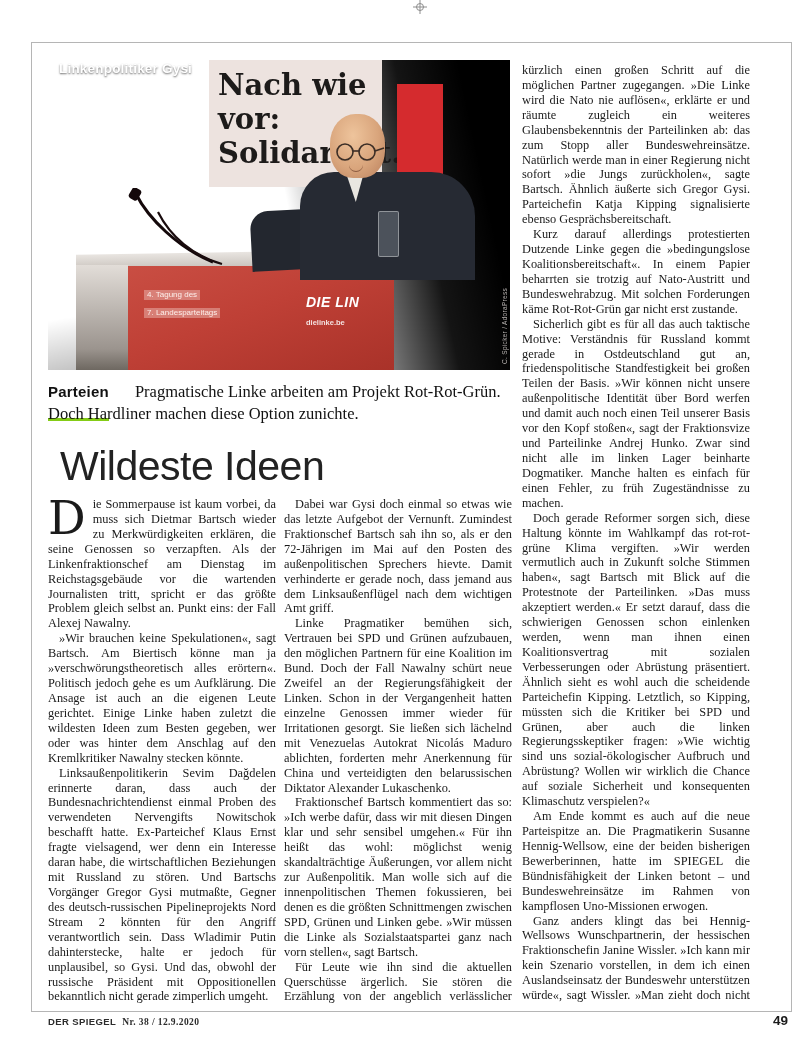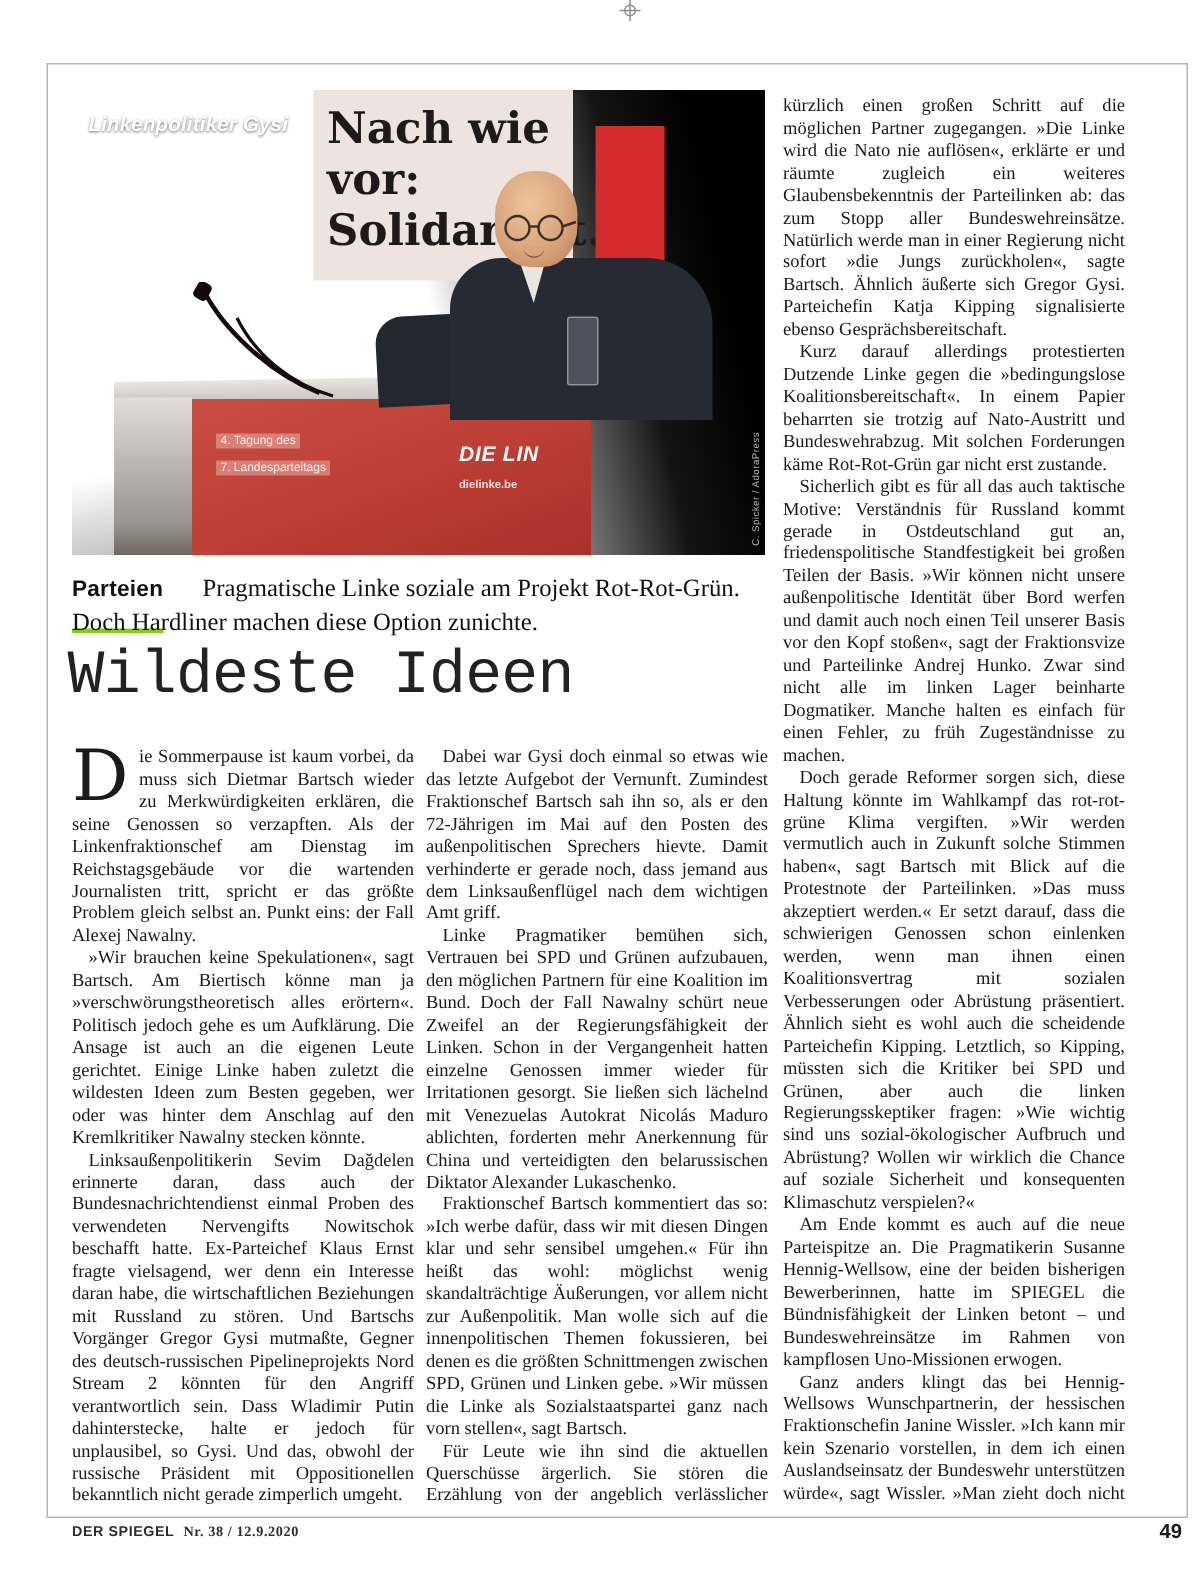--- a/index.html
+++ b/index.html
@@ -11,23 +11,23 @@
 
   
   .photo{position:absolute;left:48px;top:60px;width:462px;height:310px;overflow:hidden;
          background:
            radial-gradient(ellipse 260px 200px at 12% 22%, rgba(140,40,46,.55), rgba(0,0,0,0) 70%),
            linear-gradient(97deg,#531godzilla 0%, #56181e 0%, #5a1a20 30%, #3a0f14 52%, #120507 68%, #000 82%);}
   .photo .shade-right{position:absolute;inset:0;
          background:linear-gradient(78deg, rgba(0,0,0,0) 52%, rgba(0,0,0,.55) 66%, rgba(0,0,0,.92) 78%, #000 90%);}
   .photo .shade-bottom{position:absolute;inset:0;
          background:radial-gradient(ellipse 420px 240px at 18% 128%, rgba(0,0,0,.65), rgba(0,0,0,0) 60%);}
-  .photo-label{position:absolute;left:11px;top:15px;z-index:9;color:#fff;
+  .photo-label{position:absolute;left:11px;top:1px;z-index:9;color:#fff;
          font-family:"Liberation Sans",sans-serif;font-weight:bold;font-size:13.5px;
-         text-shadow:0 1px 2px rgba(0,0,0,.6);letter-spacing:.2px;font-style:italic;}
+         text-shadow:0 1px 2px rgba(0,0,0,.6);letter-spacing:.2px;}
   .banner{position:absolute;left:161px;top:0;width:173px;height:127px;background:#ede3df;
          padding:8px 0 0 9px;box-sizing:border-box;z-index:1;}
   .banner div{font-family:"DejaVu Serif",serif;font-weight:600;font-size:29px;line-height:34px;color:#1d1b1a;}
   .redsquare{position:absolute;left:349px;top:24px;width:46px;height:103px;background:#d52b2e;z-index:1;}
   
   .lectern-top{position:absolute;left:28px;top:192px;width:318px;height:15px;z-index:2;
          background:linear-gradient(#e9e5e1,#c9c3bd);transform:skewY(-1deg);}
   .lectern-side{position:absolute;left:28px;top:205px;width:52px;height:105px;z-index:2;
          background:linear-gradient(180deg,#e2ddd8,#9b948e 80%,#6e6861);}
   .lectern-front{position:absolute;left:80px;top:206px;width:266px;height:104px;z-index:2;
@@ -57,21 +57,21 @@
          background:rgba(215,228,236,.22);border:1px solid rgba(255,255,255,.38);border-radius:2px;}
   .mics{position:absolute;left:70px;top:128px;z-index:4;}
   .credit{position:absolute;right:2px;bottom:6px;z-index:9;color:#b9b4b2;
          font-family:"Liberation Sans",sans-serif;font-size:6.5px;letter-spacing:.3px;
          writing-mode:vertical-rl;transform:rotate(180deg);}
 
   
   .kicker{position:absolute;left:48px;top:381px;width:462px;font-size:16.5px;line-height:21.5px;color:#111;}
   .kicker .rubric{font-family:"Liberation Sans",sans-serif;font-weight:bold;font-size:15px;
          letter-spacing:.2px;border-bottom:3px solid #84cc16;padding-bottom:18px;margin-right:22px;}
-  .headline{position:absolute;left:45px;top:428px;margin:0;font-family:Liberation Mono, monospace;
+  .headline{position:absolute;left:45px;top:428px;margin:15px;font-family:Liberation Sans, sans-serif;
          font-weight:400;font-size:41px;line-height:46px;letter-spacing:-.5px;color:#222;}
 
   
   .col{position:absolute;width:228px;font-size:12.35px;line-height:14.92px;
        text-align:justify;overflow:hidden;hyphens:auto;-webkit-hyphens:auto;color:#191919;}
   .col1{left:48px;top:497px;height:509px;}
   .col2{left:284px;top:497px;height:509px;}
   .col3{left:522px;top:63px;height:941px;}
   .col p{margin:0;}
   .col p.ind{text-indent:11px;}
@@ -137,21 +137,21 @@
 
     <div class="shade-right"></div>
     <div class="shade-bottom"></div>
 
     <div class="photo-label">Linkenpolitiker Gysi</div>
     <div class="credit">C. Spicker / AdoraPress</div>
   </div>
 
   <div class="kicker">
     <span class="rubric">Parteien</span>
-    <span>Pragmatische Linke soziale am Projekt Rot-Rot-Grün. Doch Hardliner machen diese Option zunichte.</span>
+    <span>Pragmatische Linke arbeiten am Projekt Rot-Rot-Grün. Doch Hardliner machen diese Option zunichte.</span>
   </div>
 
   <h1 class="headline">Wildeste Ideen</h1>
 
   <div class="col col1">
     <p><span class="dropcap">D</span><span>ie Sommerpause ist kaum vorbei, da muss sich Dietmar Bartsch wieder zu Merkwürdigkeiten erklären, die seine Genossen so verzapften. Als der Linkenfraktionschef am Dienstag im Reichstagsgebäude vor die wartenden Journalisten tritt, spricht er das größte Problem gleich selbst an. Punkt eins: der Fall Alexej Nawalny.</span></p>
     <p class="ind">»Wir brauchen keine Spekulationen«, sagt Bartsch. Am Biertisch könne man ja »verschwörungstheoretisch alles erörtern«. Politisch jedoch gehe es um Aufklärung. Die Ansage ist auch an die eigenen Leute gerichtet. Einige Linke haben zuletzt die wildesten Ideen zum Besten gegeben, wer oder was hinter dem Anschlag auf den Kremlkritiker Nawalny stecken könnte.</p>
     <p class="ind">Linksaußenpolitikerin Sevim Dağdelen erinnerte daran, dass auch der Bundesnachrichtendienst einmal Proben des verwendeten Nervengifts Nowitschok beschafft hatte. Ex-Parteichef Klaus Ernst fragte vielsagend, wer denn ein Interesse daran habe, die wirtschaftlichen Beziehungen mit Russland zu stören. Und Bartschs Vorgänger Gregor Gysi mutmaßte, Gegner des deutsch-russischen Pipelineprojekts Nord Stream 2 könnten für den Angriff verantwortlich sein. Dass Wladimir Putin dahinterstecke, halte er jedoch für unplausibel, so Gysi. Und das, obwohl der russische Präsident mit Oppositionellen bekanntlich nicht gerade zimperlich umgeht.</p>
   </div>
 

